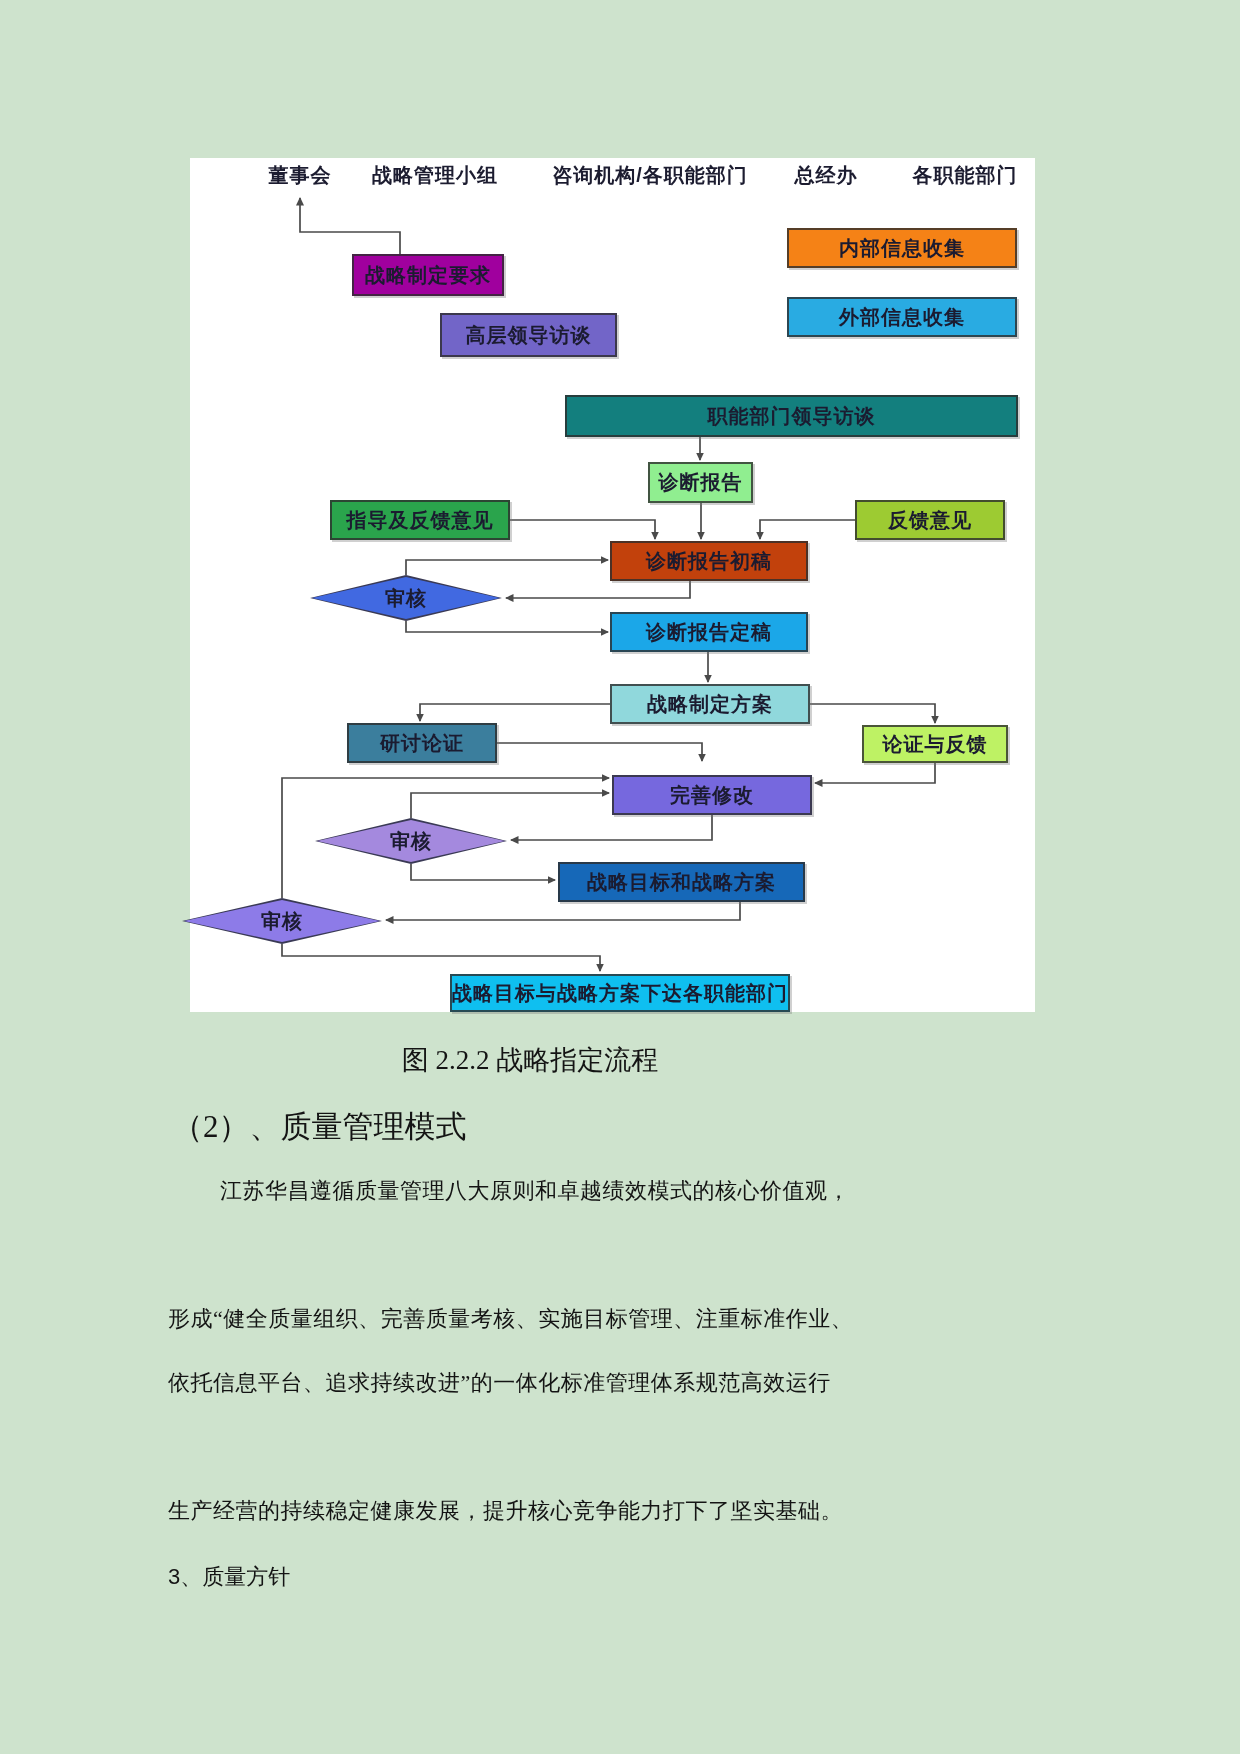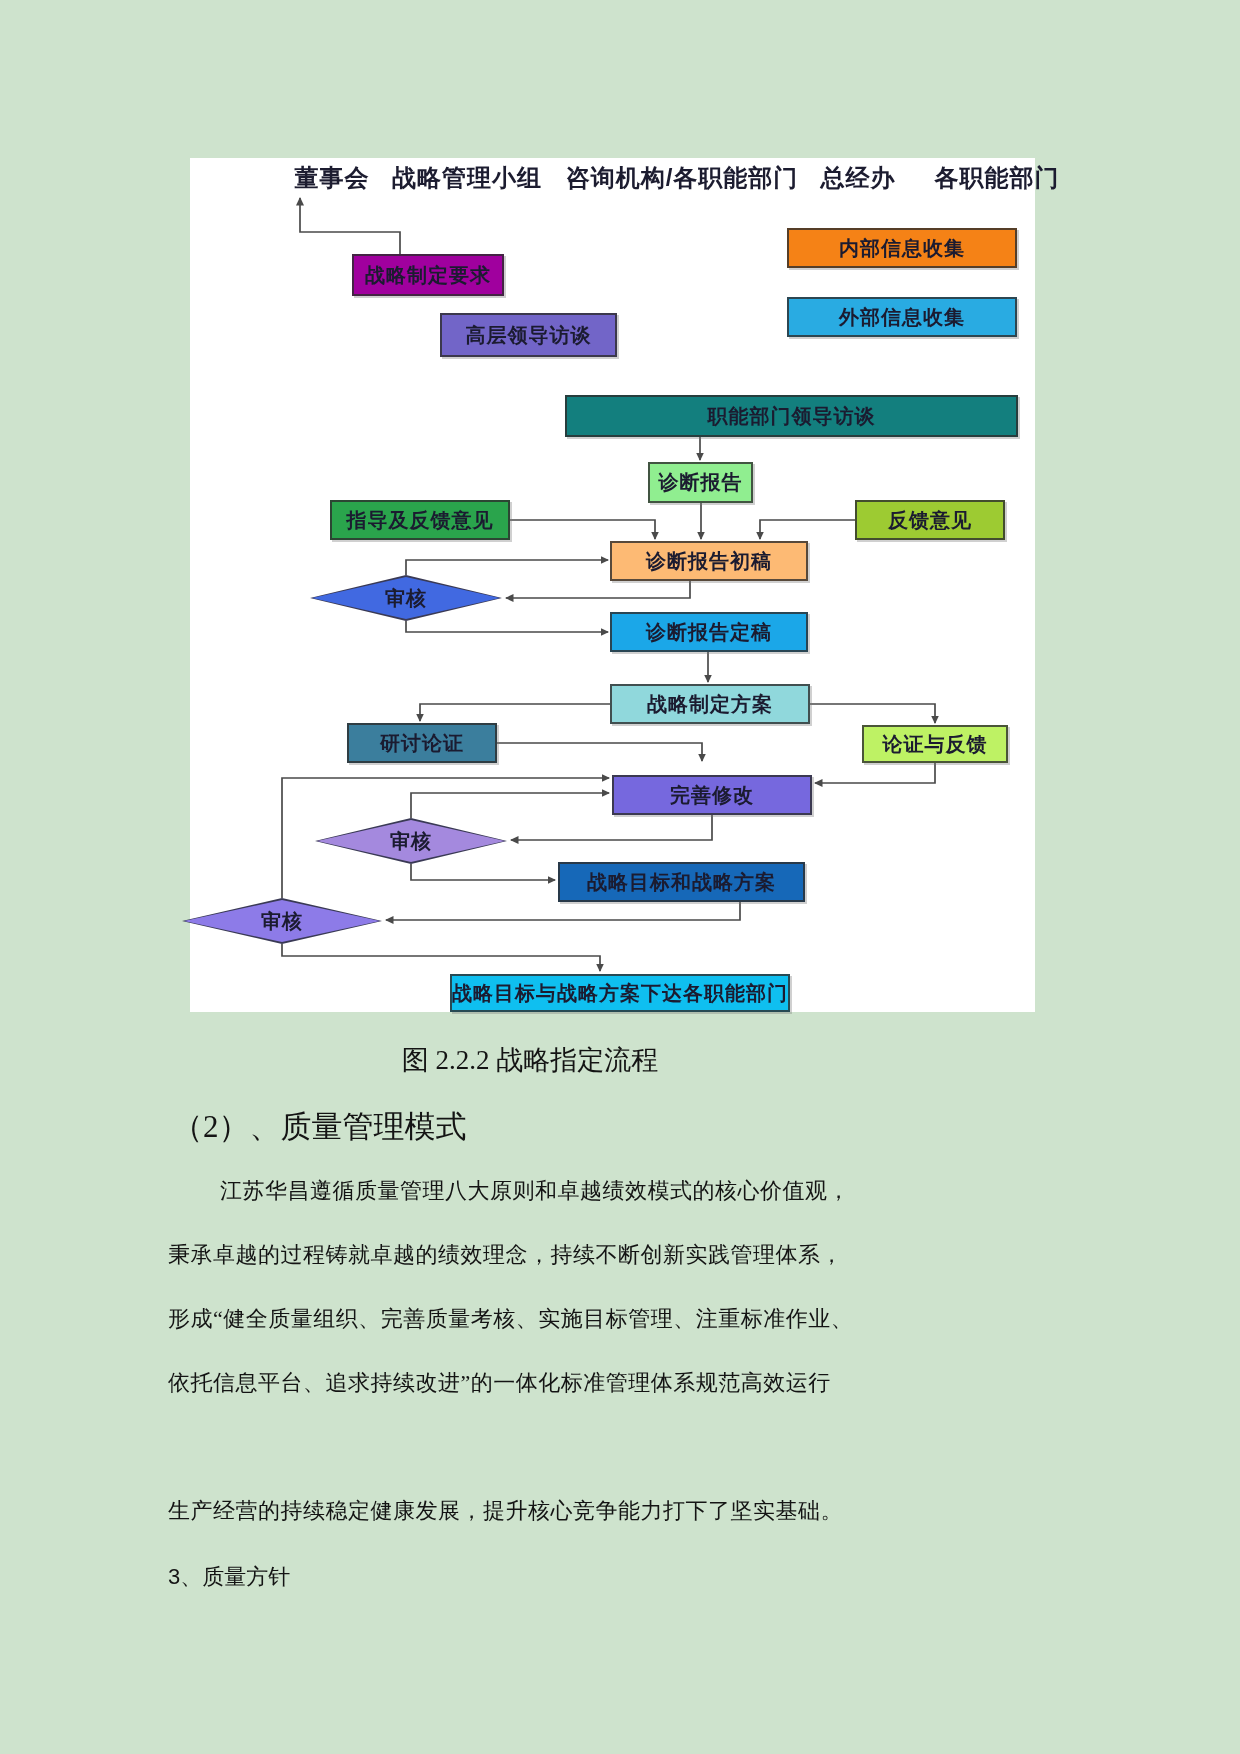--- a/index.html
+++ b/index.html
@@ -1,20 +1,20 @@
 <!DOCTYPE html>
 <html><head>
 <meta charset="utf-8">
 <style>
   html,body{margin:0;padding:0;}
   body{width:1240px;height:1754px;background:#cee3cd;font-family:"Liberation Sans",sans-serif;}
   .page{position:relative;width:1240px;height:1754px;background:#cee3cd;overflow:hidden;}
   .figure-area{position:absolute;left:190px;top:158px;width:845px;height:854px;background:#ffffff;}
-  .lane-header{position:absolute;top:162px;transform:translateX(-50%);font-size:24px;font-weight:bold;
-    color:#1c1c30;white-space:nowrap;letter-spacing:1px;margin-left:32px;}
+  .lane-header{position:absolute;top:162px;transform:translateX(-50%);font-size:20px;font-weight:bold;
+    color:#1c1c30;white-space:nowrap;letter-spacing:1px;}
   .connector-svg{position:absolute;left:0;top:0;pointer-events:none;}
   .flow-node{position:absolute;display:flex;align-items:center;justify-content:center;
     font-size:20px;font-weight:bold;color:#1b1b30;white-space:nowrap;letter-spacing:1px;}
   .flow-rect{border:2px solid rgba(45,45,45,.8);box-sizing:border-box;
     box-shadow:2px 2px 0 rgba(120,120,120,.35);}
   .flow-diamond{clip-path:polygon(50% 0,100% 50%,50% 100%,0 50%);}
   .flow-diamond .diamond-fill{position:absolute;inset:2px;clip-path:polygon(50% 0,100% 50%,50% 100%,0 50%);
     display:flex;align-items:center;justify-content:center;}
   .caption{position:absolute;top:1042px;left:530px;transform:translateX(-50%);
     font-family:"Liberation Serif",serif;font-size:27px;color:#141414;white-space:nowrap;}
@@ -72,21 +72,21 @@
 
   <div id="nodes">
       <div class="flow-node flow-rect" style="left: 352px; top: 254px; width: 152px; height: 42px; background: rgb(160, 0, 158);">战略制定要求</div>
       <div class="flow-node flow-rect" style="left: 787px; top: 228px; width: 230px; height: 40px; background: rgb(245, 130, 22); font-family: Liberation Mono, monospace;">内部信息收集</div>
       <div class="flow-node flow-rect" style="left: 787px; top: 297px; width: 230px; height: 40px; background: rgb(41, 171, 226);">外部信息收集</div>
       <div class="flow-node flow-rect" style="left: 440px; top: 313px; width: 177px; height: 44px; background: rgb(114, 101, 200);">高层领导访谈</div>
       <div class="flow-node flow-rect" style="left: 565px; top: 395px; width: 453px; height: 42px; background: rgb(19, 127, 126);">职能部门领导访谈</div>
       <div class="flow-node flow-rect" style="left: 648px; top: 462px; width: 105px; height: 41px; background: rgb(144, 238, 144);">诊断报告</div>
       <div class="flow-node flow-rect" style="left: 330px; top: 500px; width: 180px; height: 40px; background: rgb(42, 164, 76);">指导及反馈意见</div>
       <div class="flow-node flow-rect" style="left: 855px; top: 500px; width: 150px; height: 40px; background: rgb(157, 203, 50);">反馈意见</div>
-      <div class="flow-node flow-rect" style="left: 610px; top: 541px; width: 198px; height: 40px; background: #fdba74;">诊断报告初稿</div>
+      <div class="flow-node flow-rect" style="left: 610px; top: 541px; width: 198px; height: 40px; background: #c2410c;">诊断报告初稿</div>
       <div class="flow-node flow-diamond" style="left: 310px; top: 575px; width: 192px; height: 46px; background: rgb(58, 58, 85);">
         <div class="diamond-fill" style="background: rgb(65, 105, 225);">审核</div>
       </div>
       <div class="flow-node flow-rect" style="left: 610px; top: 612px; width: 198px; height: 40px; background: rgb(27, 167, 232); font-family: Liberation Mono, monospace;">诊断报告定稿</div>
       <div class="flow-node flow-rect" style="left: 610px; top: 684px; width: 200px; height: 40px; background: rgb(144, 216, 220);">战略制定方案</div>
       <div class="flow-node flow-rect" style="left: 347px; top: 723px; width: 150px; height: 40px; background: rgb(59, 126, 157);">研讨论证</div>
       <div class="flow-node flow-rect" style="left: 862px; top: 725px; width: 146px; height: 38px; background: #bef264;">论证与反馈</div>
       <div class="flow-node flow-rect" style="left: 612px; top: 763px; width: 200px; height: 40px; background: rgb(118, 104, 222); margin-top: 12px;">完善修改</div>
       <div class="flow-node flow-diamond" style="left: 315px; top: 818px; width: 192px; height: 46px; background: rgb(58, 58, 85);">
         <div class="diamond-fill" style="background: rgb(164, 137, 222);">审核</div>
@@ -96,20 +96,19 @@
         <div class="diamond-fill" style="background: rgb(141, 123, 232);">审核</div>
       </div>
       <div class="flow-node flow-rect" style="left: 450px; top: 974px; width: 340px; height: 38px; background: rgb(15, 191, 240);">战略目标与战略方案下达各职能部门</div>
     </div>
 
   <div class="caption">图 2.2.2 战略指定流程</div>
 
   <div class="section-heading">（2）、质量管理模式</div>
 
   <div class="body-line indented" style="top:1176px">江苏华昌遵循质量管理八大原则和卓越绩效模式的核心价值观，</div>
-  <div class="body-line" style="top:1240px">秉承卓越的过程铸就卓越的绩效理念，持续不断创新实践管理体系，</div>
   <div class="body-line" style="top:1304px">形成“健全质量组织、完善质量考核、实施目标管理、注重标准作业、</div>
   <div class="body-line" style="top:1368px">依托信息平台、追求持续改进”的一体化标准管理体系规范高效运行</div>
   <div class="body-line" style="top:1496px">生产经营的持续稳定健康发展，提升核心竞争能力打下了坚实基础。</div>
 
   <div class="heading3">3、质量方针</div>
 
 </div>
 
 </body></html>

